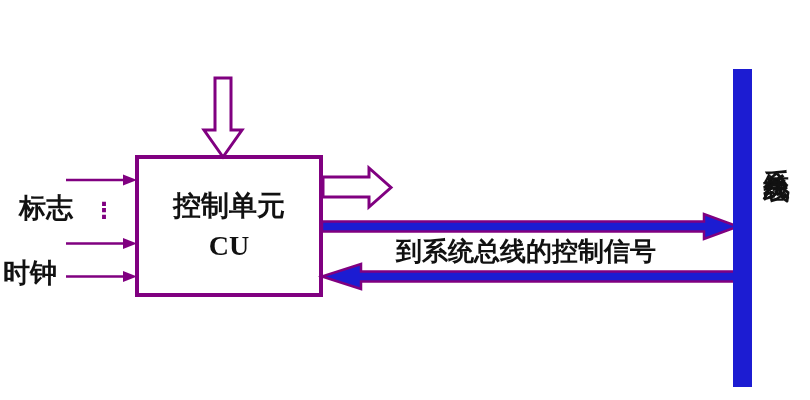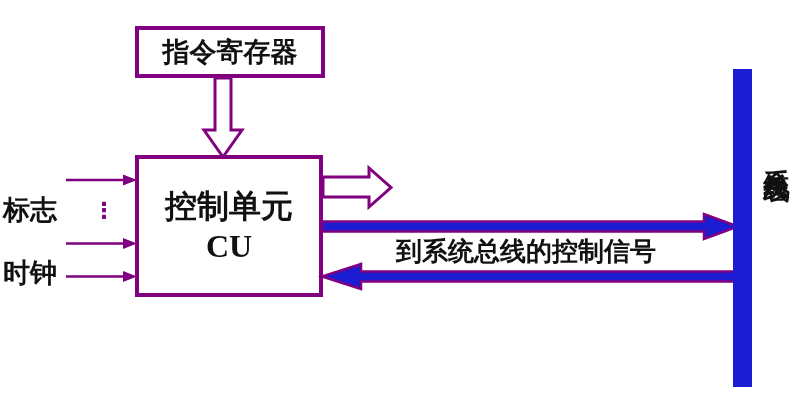--- a/index.html
+++ b/index.html
@@ -34,31 +34,31 @@
     justify-content: center;
     text-align: center;
     font-weight: 700;
   }
   .box.ir {
     left: 135px; top: 26px; width: 190px; height: 52px;
     font-size: 27px;
   }
   .box.cu {
     left: 135px; top: 155px; width: 188px; height: 142px;
-    font-size: 32px;
+    font-size: 28px;
     line-height: 40px;
   }
   .lbl {
     position: absolute;
     font-size: 27px;
     font-weight: 700;
     line-height: 32px;
     white-space: nowrap;
   }
-  .lbl.flags { left: 3px; top: 194px; }
+  .lbl.flags { left: 19px; top: 194px; font-family: Liberation Mono, monospace; }
   .lbl.clock { left: 3px; top: 257px; }
   .dots {
     position: absolute;
     left: 93px; top: 196px;
     font-family: "DejaVu Sans", sans-serif;
     font-size: 22px;
     line-height: 30px;
     font-weight: 700;
     color: var(--purple, #800080);
   }
@@ -133,23 +133,20 @@
       <line class="pline" x1="66" y1="243.5" x2="124" y2="243.5"></line>
       <polygon class="phead" points="123,238 137,243.5 123,249"></polygon>
     </g>
 
     <g>
       <line class="pline" x1="66" y1="276.5" x2="124" y2="276.5"></line>
       <polygon class="phead" points="123,271 137,276.5 123,282"></polygon>
     </g>
   </svg>
 
-  <div class="box ir">
-    <span>指令寄存器</span>
-  </div>
 
   <div class="box cu">
     <div>控制单元</div>
     <div>CU</div>
   </div>
 
   <div class="lbl flags">标志</div>
   <div class="dots">⋮</div>
   <div class="lbl clock">时钟</div>
 

